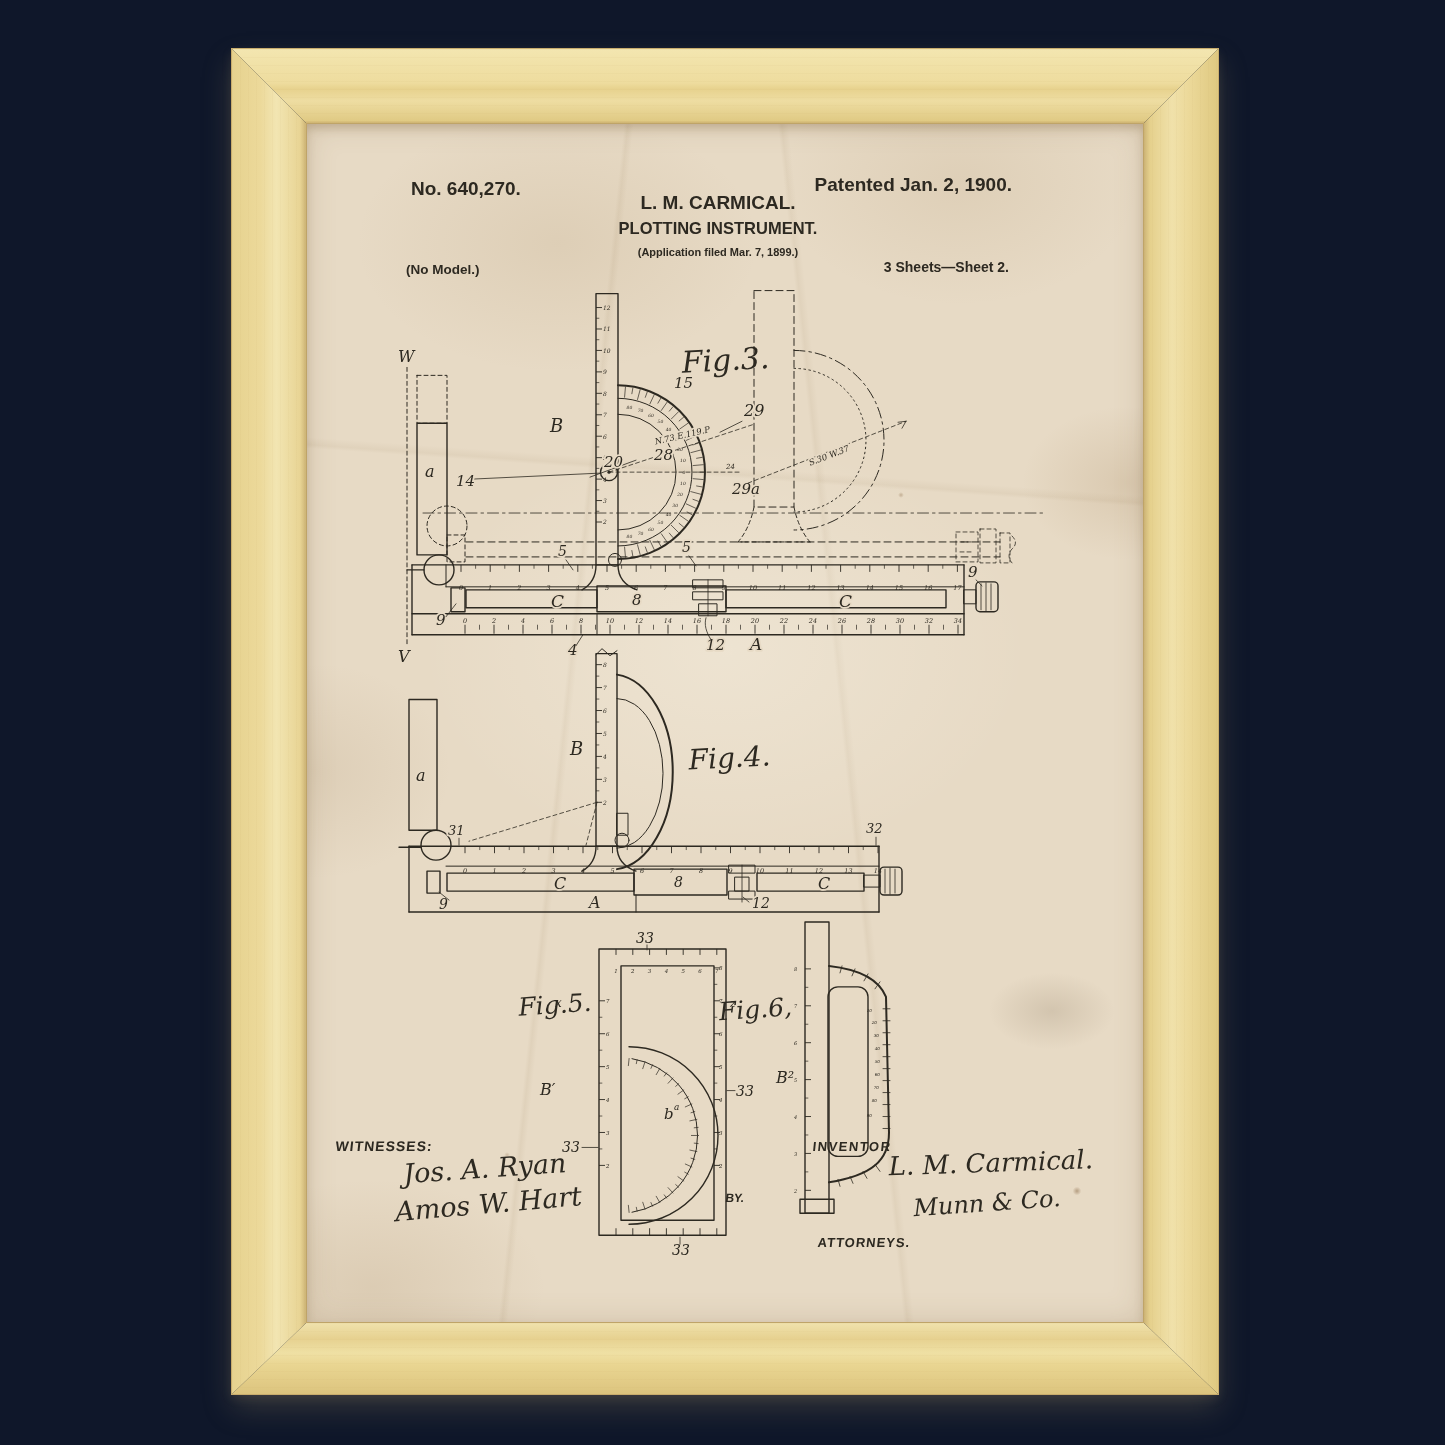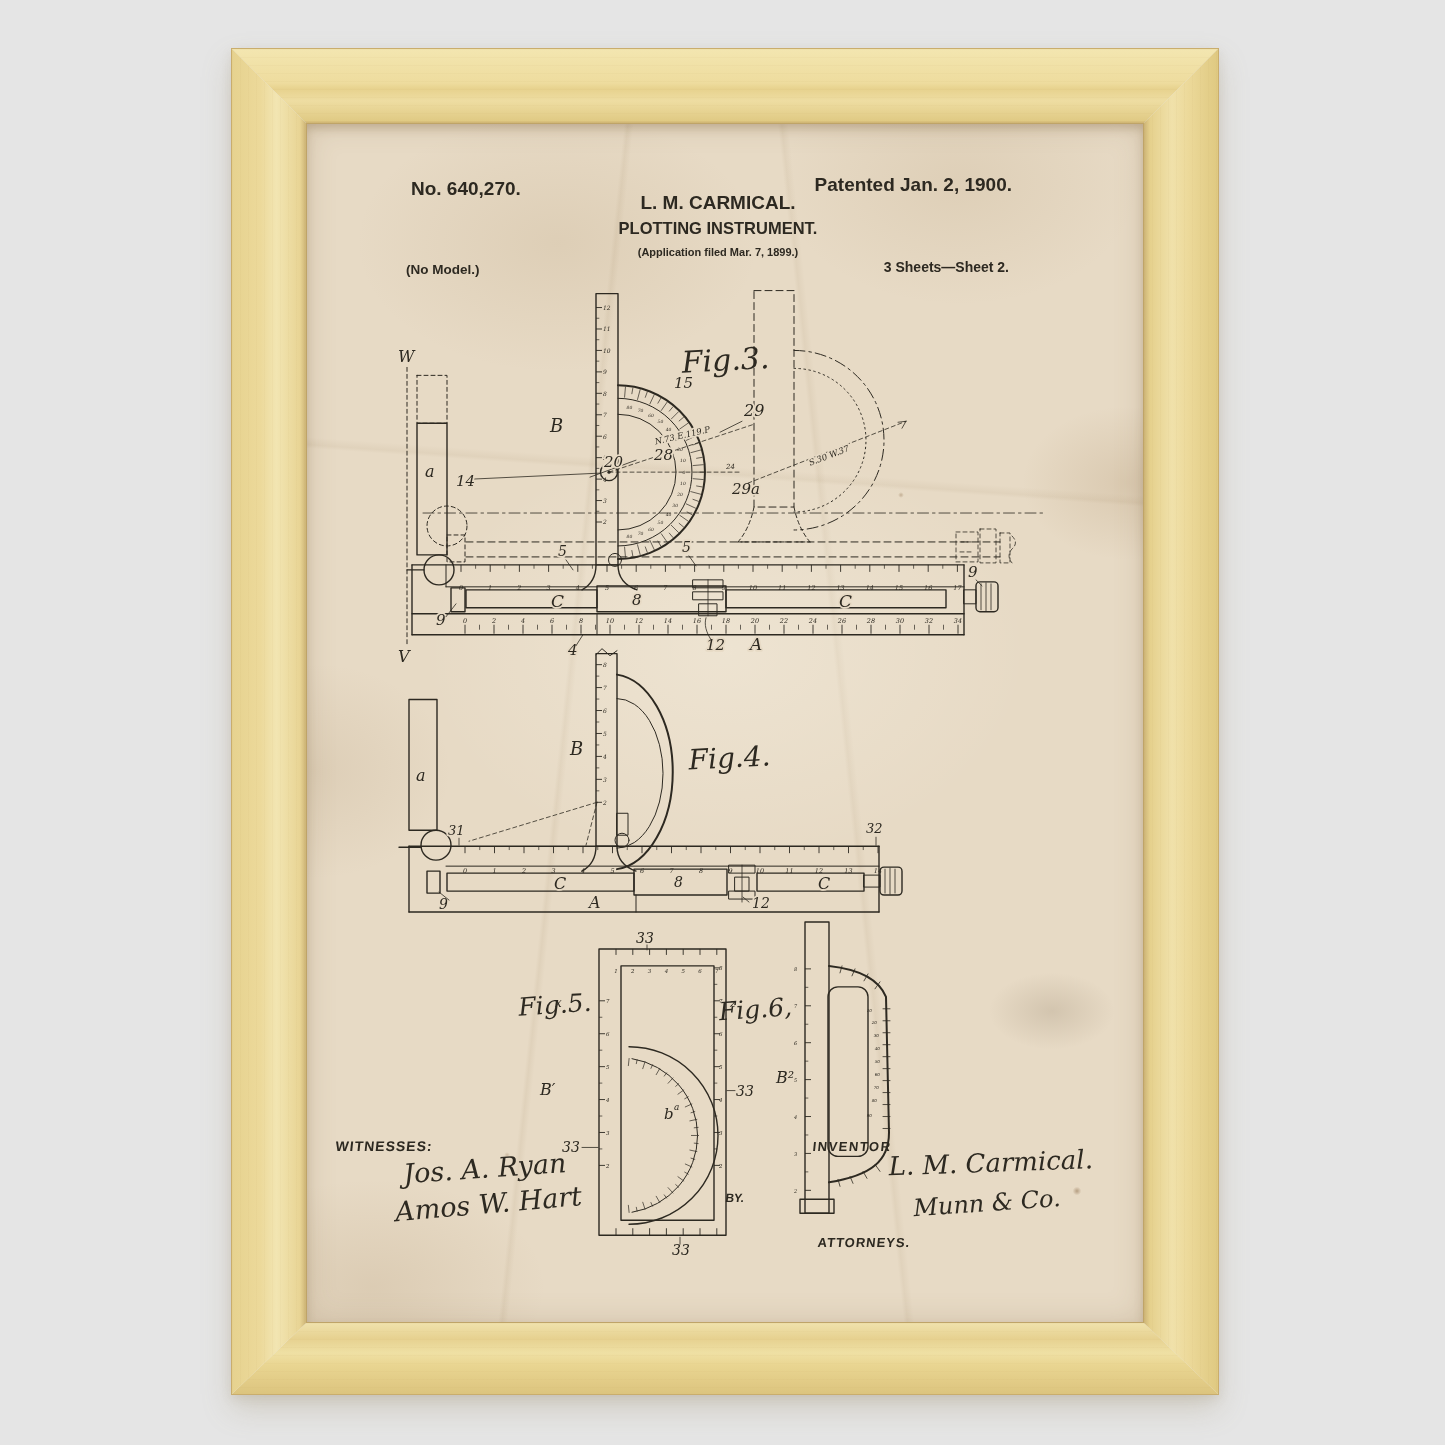--- a/index.html
+++ b/index.html
@@ -1,17 +1,17 @@
 <!DOCTYPE html>
 <html><head>
 <meta charset="utf-8">
 <style>
   html,body{margin:0;padding:0;background:#ffffff;}
   body{width:1445px;height:1445px;position:relative;font-family:"Liberation Sans",sans-serif;}
-  .scene{position:absolute;inset:0;background:#e5e5e5;padding-left:20px;}
+  .scene{position:absolute;inset:0;background:#0f172a;padding-left:20px;}
 
   
   .frame{
     position:absolute;left:232px;top:49px;width:986px;height:1345px;
     box-shadow:0 14px 28px rgba(150,135,100,.28), 0 4px 10px rgba(150,135,100,.18);
     outline:1px solid #c9ad6d;
   }
   .frame .bar{position:absolute;}
   .bar.top{left:0;top:0;width:100%;height:74px;
     background:linear-gradient(180deg,#f3e6b0 0%,#eedc9e 46%,#e7d28e 54%,#eedda2 70%,#e0ca84 97%,#cdb271 100%);

